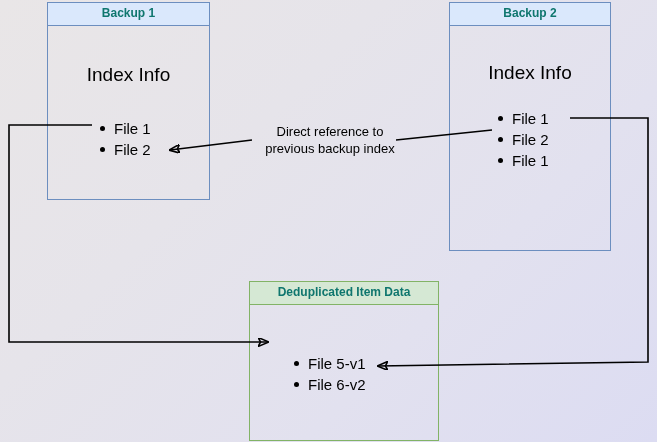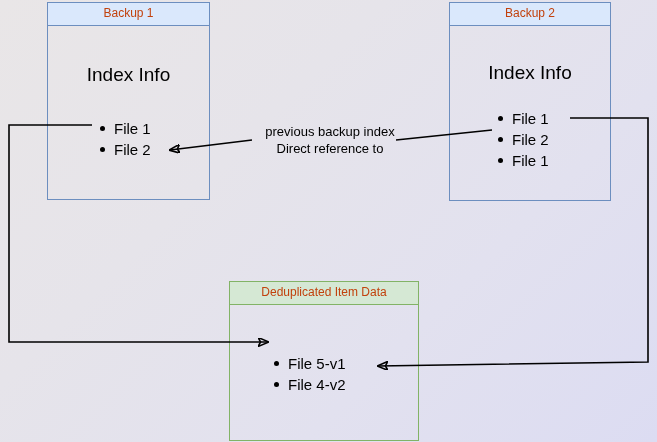--- a/index.html
+++ b/index.html
@@ -19,29 +19,29 @@
     inset: 0;
     width: 657px;
     height: 442px;
   }
   .box {
     position: absolute;
     box-sizing: border-box;
     border: 1px solid #6c8ebf;
     background: transparent;
   }
-  .box.green { border-color: #82b366; }
+  .box.green { border-color: #82b366; margin-left: 20px; }
   .box-header {
     box-sizing: border-box;
     height: 23px;
     line-height: 21px;
     text-align: center;
     font-size: 12px;
-    font-weight: normal;
-    color: #c2410c;
+    font-weight: bold;
+    color: #0f766e;
     background: #dae8fc;
     border-bottom: 1px solid #6c8ebf;
   }
   .box-header.green {
     background: #d5e8d4;
     border-bottom-color: #82b366;
   }
   .box-body {
     position: relative;
     height: calc(100% - 23px);
@@ -104,45 +104,45 @@
     <div class="box-header">Backup 1</div>
     <div class="box-body">
       <div class="index-label" style="top:38px;">Index Info</div>
       <ul class="file-list" style="left:52px; top:92px;">
         <li>File 1</li>
         <li>File 2</li>
       </ul>
     </div>
   </div>
 
-  <div class="box" style="left:449px; top:2px; width:162px; height:199px;">
+  <div class="box" style="left:449px; top:2px; width:162px; height:249px;">
     <div class="box-header">Backup 2</div>
     <div class="box-body">
       <div class="index-label" style="top:36px;">Index Info</div>
       <ul class="file-list" style="left:48px; top:82px;">
         <li>File 1</li>
         <li>File 2</li>
         <li>File 1</li>
       </ul>
     </div>
   </div>
 
   <div class="box green" style="left:229px; top:281px; width:190px; height:160px;">
     <div class="box-header green">Deduplicated Item Data</div>
     <div class="box-body">
       <ul class="file-list" style="left:44px; top:48px;">
         <li>File 5-v1</li>
-        <li>File 4-v2</li>
+        <li>File 6-v2</li>
       </ul>
     </div>
   </div>
 
   <div class="mid-label" style="left:252px; top:123px; width:156px;">
+    <div>Direct reference to</div>
     <div>previous backup index</div>
-    <div>Direct reference to</div>
   </div>
 
   <svg class="arrows" viewBox="0 0 657 442">
     <defs>
       <marker id="arrowhead" markerWidth="11" markerHeight="9" refX="10" refY="4.5" orient="auto" markerUnits="userSpaceOnUse">
         <path d="M0,0 L11,4.5 L0,9 L2.6,4.5 Z" fill="#000" stroke="none"></path>
       </marker>
     </defs>
 
     <path d="M92,125 L9,125 L9,342 L268,342" marker-end="url(#arrowhead)"></path>

